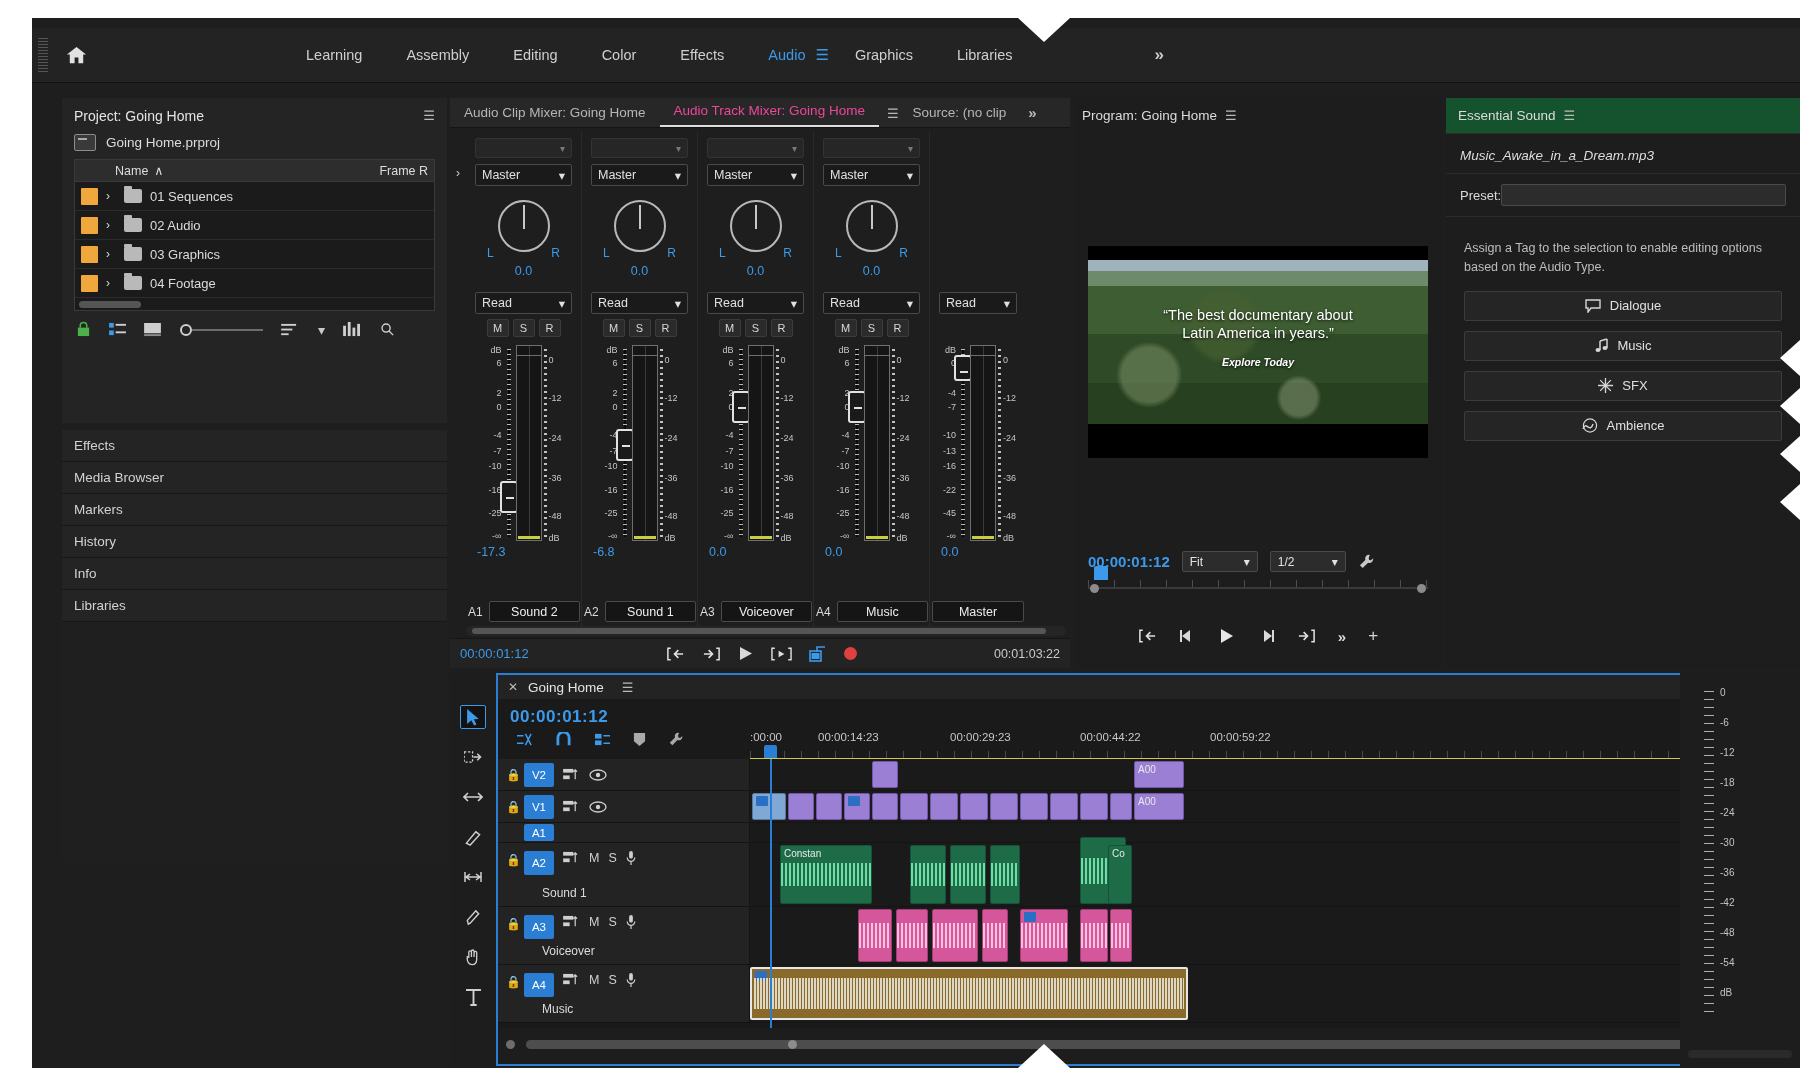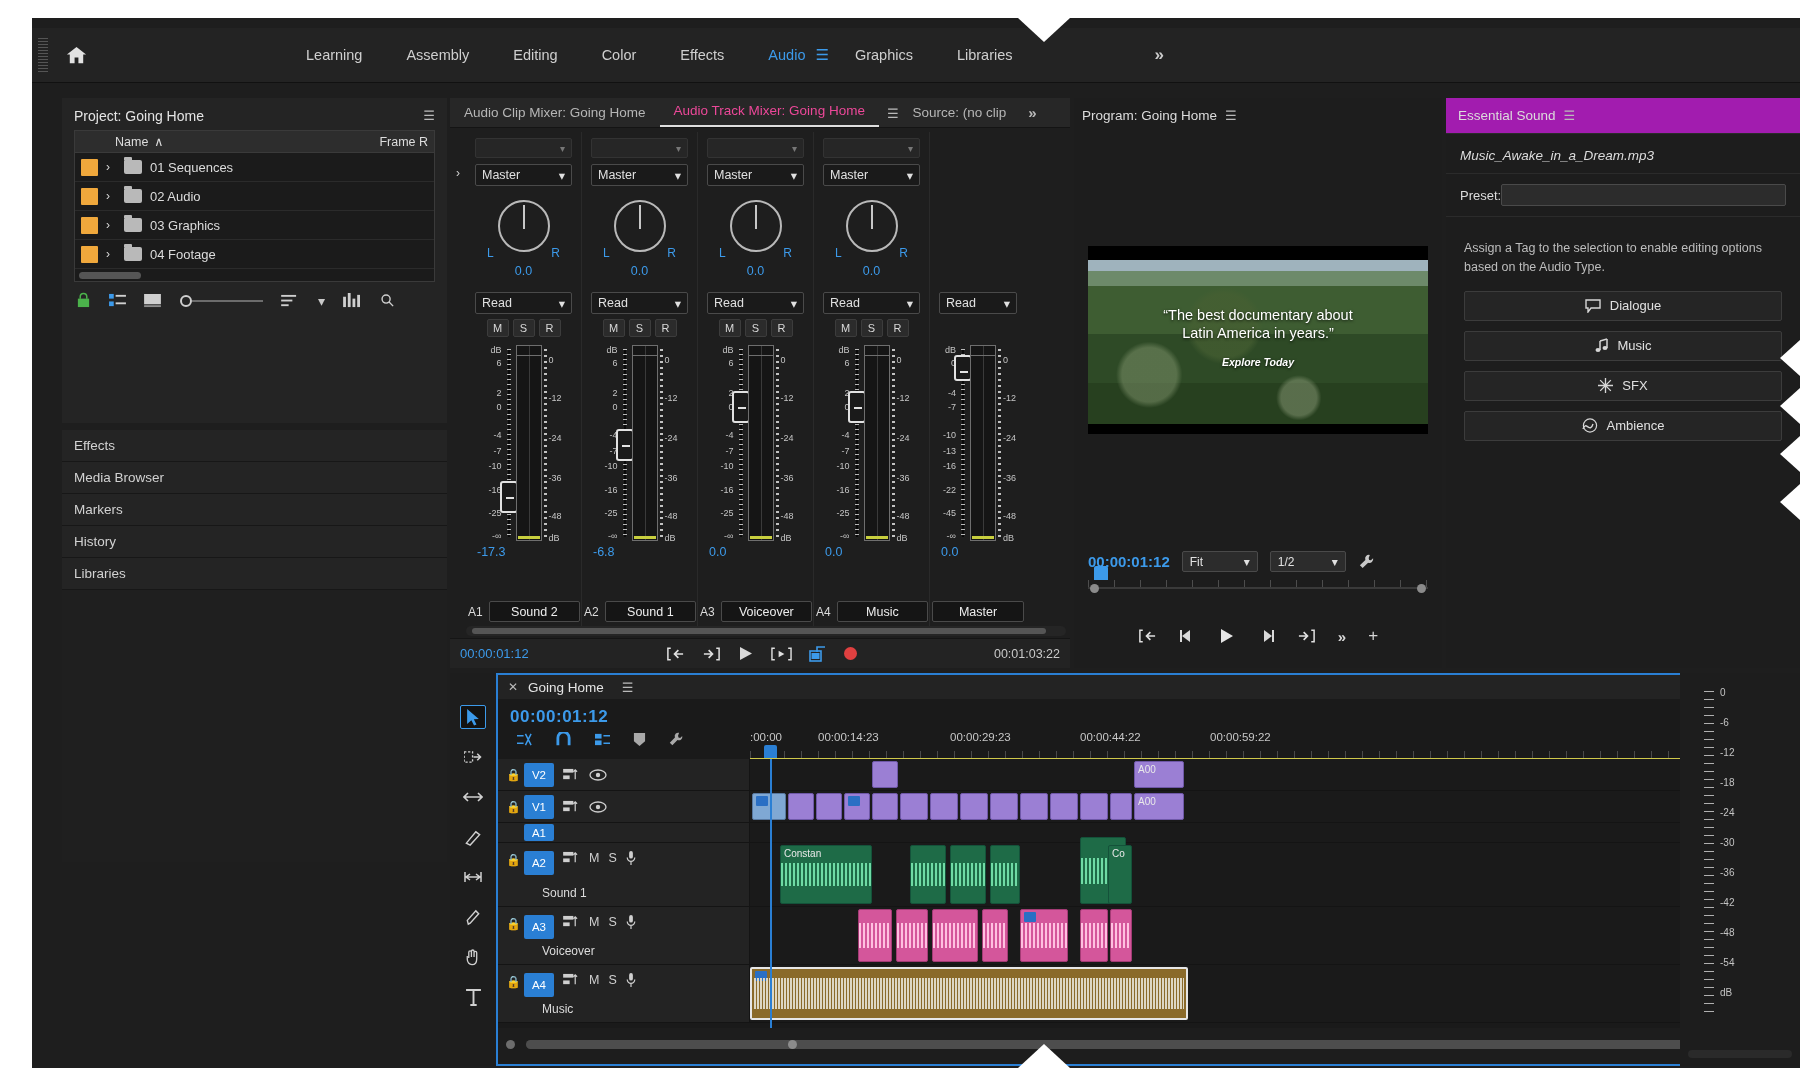--- a/index.html
+++ b/index.html
@@ -122,21 +122,21 @@
   .mix-scroll i{ position:absolute;left:6px;top:2px;right:20px;height:6px;background:#555;border-radius:3px;}
   .mix-transport{ position:absolute;left:0;right:0;bottom:0;height:30px;display:flex;align-items:center;
     background:#232323;border-top:1px solid #151515;padding:0 10px;}
   .mt-tc{ font-size:13px;color:#3c9aea;}
   .mt-btns{ flex:1;display:flex;align-items:center;justify-content:center;gap:17px;}
   .mt-dur{ font-size:12.5px;color:#cacaca;}
   .rec-dot{ width:13px;height:13px;border-radius:50%;background:#e04040;}
 
   
   #program{ left:1042px; top:80px; width:368px; height:570px; background:#1d1d1d;}
-  .prog-video{ position:absolute;left:14px;top:148px;width:340px;height:188px;background:#000;overflow:hidden;}
+  .prog-video{ position:absolute;left:14px;top:148px;width:340px;height:212px;background:#000;overflow:hidden;}
   .jungle{ position:absolute;left:0;top:14px;width:100%;height:164px;
     background:
       radial-gradient(circle at 18% 70%, rgba(130,150,110,.5) 0 9%, transparent 11%),
       radial-gradient(circle at 62% 84%, rgba(150,165,130,.45) 0 7%, transparent 9%),
       radial-gradient(circle at 40% 40%, rgba(70,95,50,.7) 0 14%, transparent 17%),
       linear-gradient(to bottom,#9fb3bd 0 7%, #6d8a6a 7% 16%, #3e5d32 16% 45%, #2e4a26 45% 75%, #27401f 75% 100%);}
   .quote{ position:absolute;left:0;right:0;top:60px;text-align:center;color:#fff;
     font-size:14.5px; line-height:1.25; text-shadow:0 1px 3px rgba(0,0,0,.8);}
   .explore{ position:absolute;left:0;right:0;top:110px;text-align:center;color:#fff;
     font-size:10.5px;font-style:italic;font-weight:bold;text-shadow:0 1px 3px rgba(0,0,0,.8);}
@@ -247,20 +247,24 @@
       <div class="menu-item">Libraries</div>
       <div class="chev2">»</div>
     </div>
   </div>
 
   <div class="panel" id="project">
     <div class="proj-title">
       <span>Project: Going Home</span>
       <span class="burger">☰</span>
     </div>
+    <div class="proj-file">
+      <span class="icon-box"></span>
+      <span>Going Home.prproj</span>
+    </div>
     <div class="bin-list">
       <div class="bin-hdr">
         <span>Name</span>
         <span style="margin-left:6px">∧</span>
         <span class="frame-r">Frame R</span>
       </div>
       <div class="bin-row">
         <span class="swatch"></span>
         <span class="disc">›</span>
         <span class="folder"></span>
@@ -326,20 +330,21 @@
         <line x1="9.7" y1="9.7" x2="14" y2="14" stroke="#cfcfcf" stroke-width="1.5"></line>
       </svg>
     </div>
   </div>
 
   <div class="panel" id="lefttabs">
     <div class="ltab">Effects</div>
     <div class="ltab">Media Browser</div>
     <div class="ltab">Markers</div>
     <div class="ltab">History</div>
+    <div class="ltab">Info</div>
     <div class="ltab">Libraries</div>
   </div>
 
   <div class="panel" id="mixer">
     <div class="mix-tabs">
       <div class="mix-tab">Audio Clip Mixer: Going Home</div>
       <div class="mix-tab active">Audio Track Mixer: Going Home</div>
       <span class="burger" style="padding-bottom:6px">☰</span>
       <div class="mix-tab">Source: (no clip</div>
       <span class="burger" style="padding-bottom:6px;font-size:15px;font-weight:bold">»</span>
@@ -748,21 +753,21 @@
       <svg width="19" height="14" viewBox="0 0 20 14">
         <path d="M15 1 L18 1 L18 13 L15 13" fill="none" stroke="#e0e0e0" stroke-width="1.6"></path>
         <path d="M2 7 L11 7 M7 3 L11 7 L7 11" fill="none" stroke="#e0e0e0" stroke-width="1.8"></path>
       </svg>
       <span style="color:#d6d6d6;font-size:15px;font-weight:bold">»</span>
       <span style="color:#d6d6d6;font-size:17px">+</span>
     </div>
   </div>
 
   <div class="panel" id="essential">
-    <div class="panel-hdr" style="background:#a21caf;border-bottom:1px solid #2b2b2b;height:36px;padding-left:12px">
+    <div class="panel-hdr" style="background:#14532d;border-bottom:1px solid #2b2b2b;height:36px;padding-left:12px">
       <span class="ptitle">Essential Sound</span>
       <span class="burger">☰</span>
     </div>
     <div class="es-name">Music_Awake_in_a_Dream.mp3</div>
     <div class="es-preset">
       <span class="lbl">Preset:</span>
       <span class="fld"></span>
     </div>
     <div class="es-desc">Assign a Tag to the selection to enable editing options based on the Audio Type.</div>
     <div class="es-btn">

